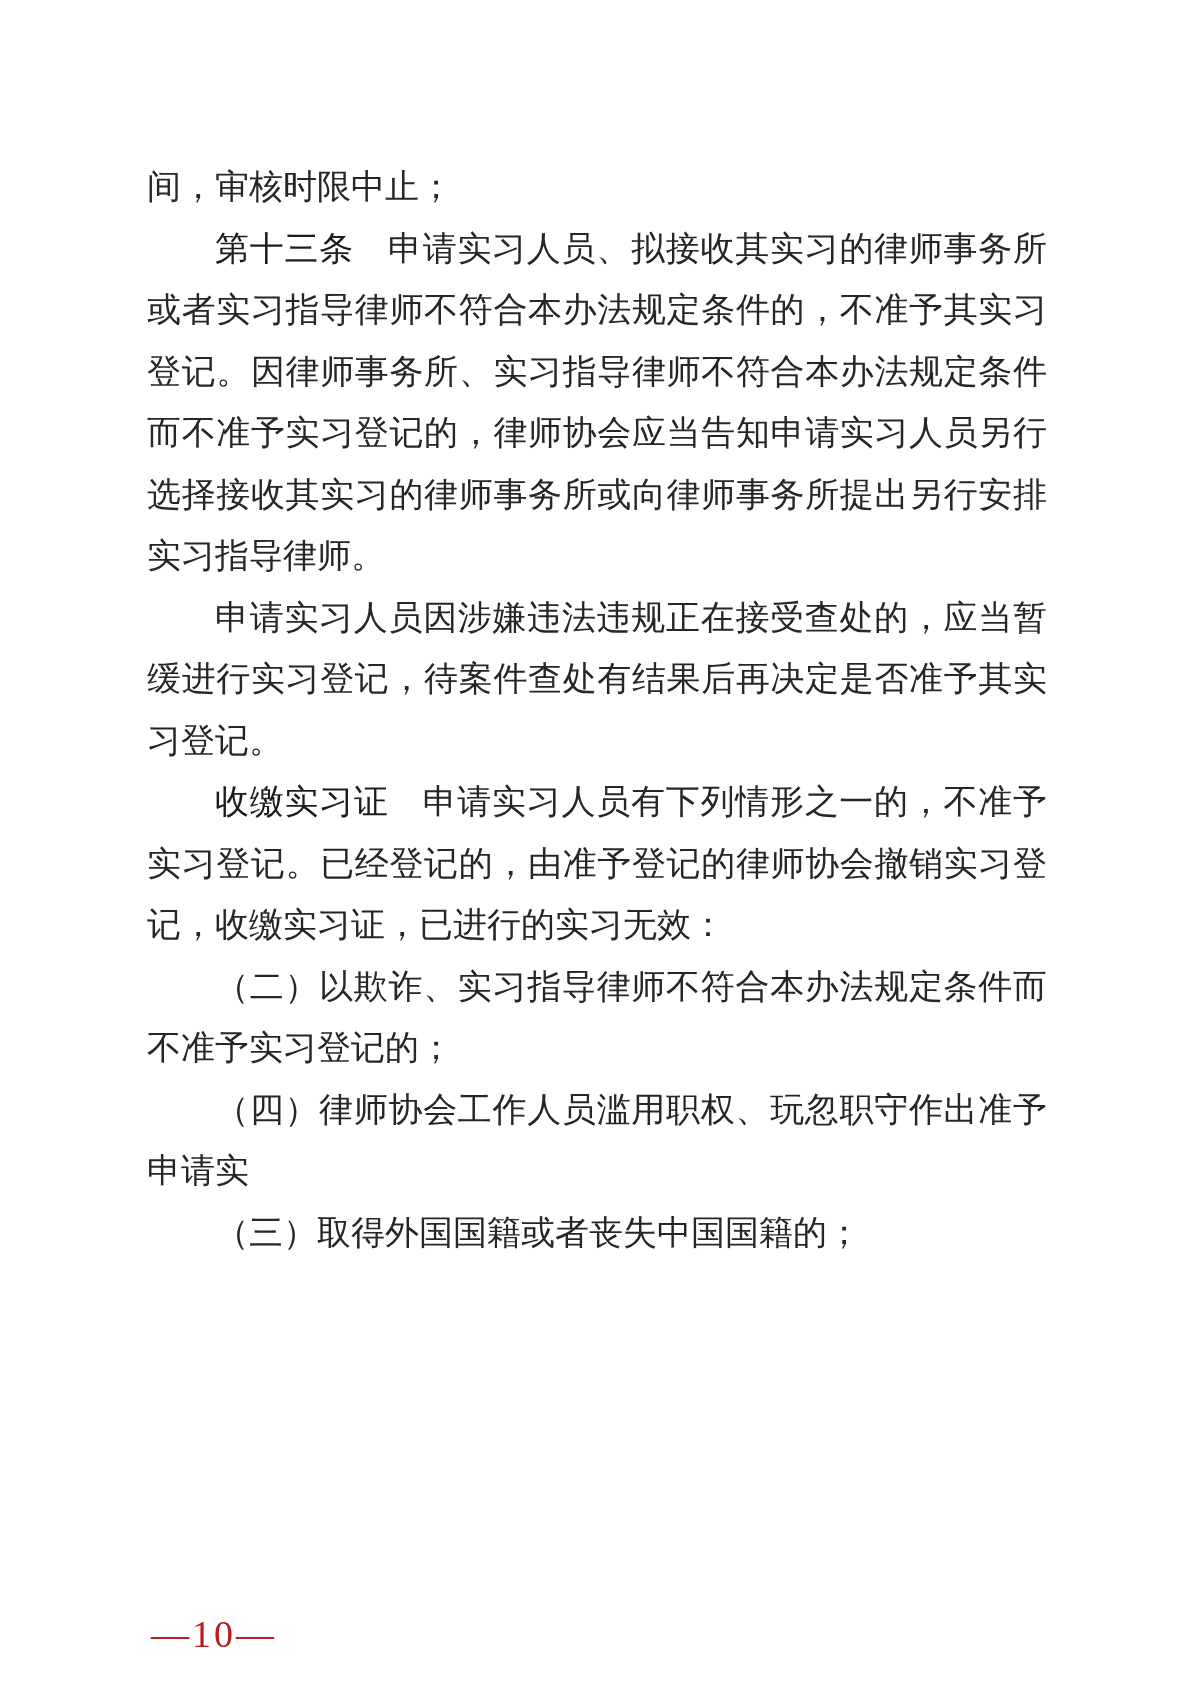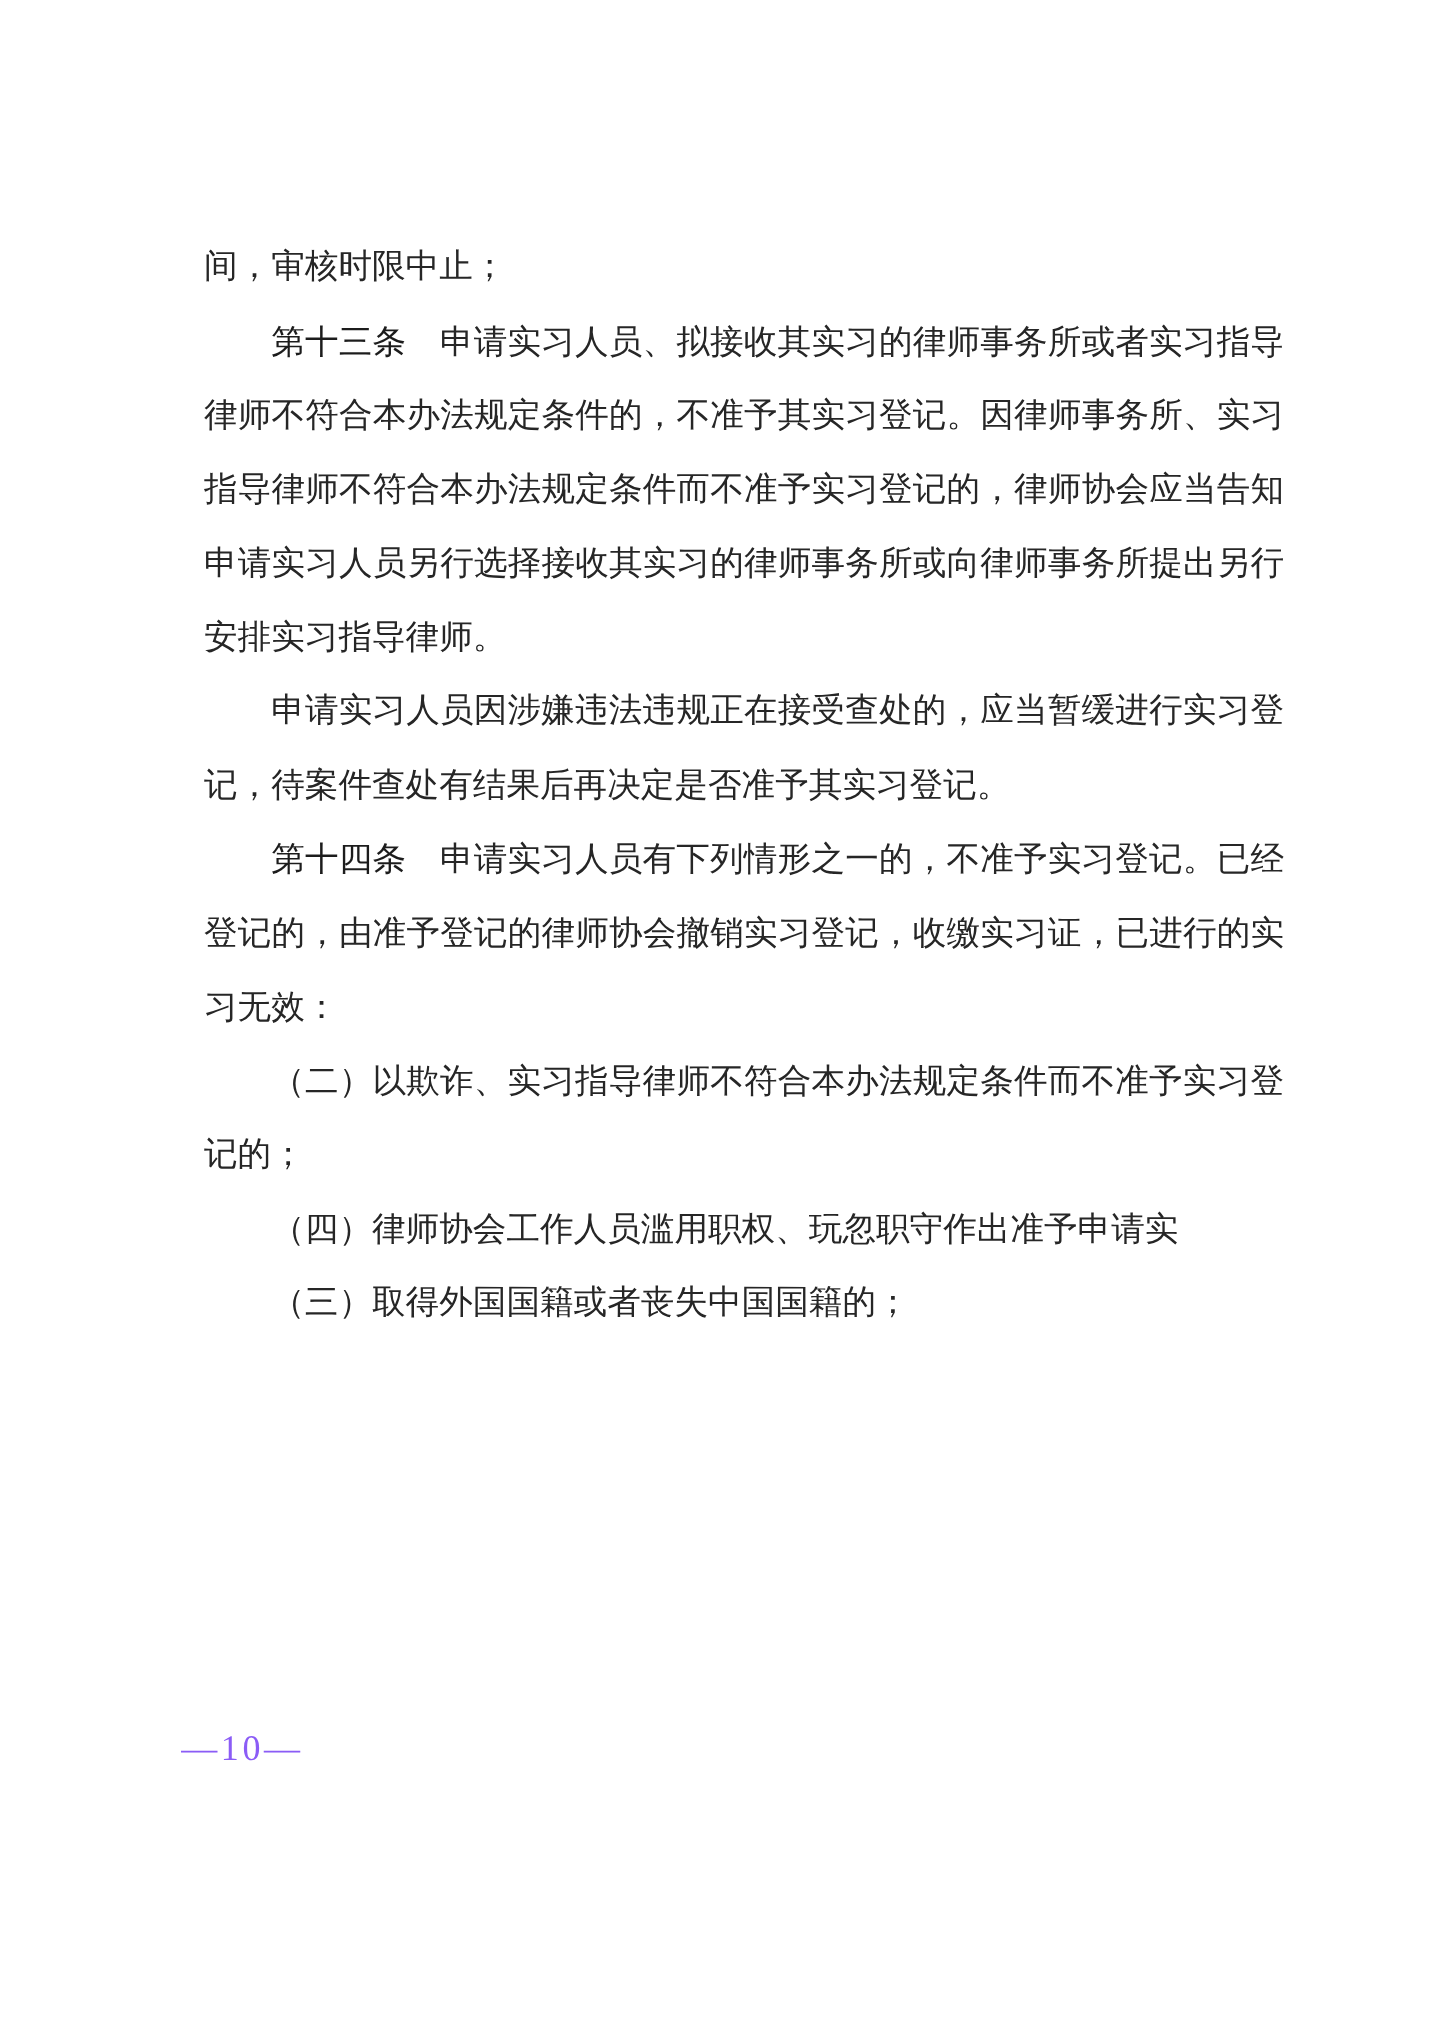--- a/index.html
+++ b/index.html
@@ -15,28 +15,27 @@
   .page {
     position: relative;
     width: 1199px;
     height: 1696px;
     background: #ffffff;
     overflow: hidden;
   }
   .body-text {
     position: absolute;
     left: 147px;
-    top: 192px;
+    top: 156px;
     width: 900px;
     color: #262626;
-    font-size: 28px;
+    font-size: 34px;
     line-height: 61.5px;
     text-align: justify;
     text-justify: inter-character;
-    margin-left: 23px;
   }
   .body-text p {
     margin: 0;
     padding: 0;
   }
   p.indent {
     text-indent: 2em;
   }
   .lead {
     font-family: "Liberation Sans", "DejaVu Sans", sans-serif;
@@ -44,44 +43,44 @@
     color: #1c1c1c;
     margin-right: 1em;
   }
   .lead:empty {
     display: none;
     margin: 0;
   }
   .page-number {
     position: absolute;
     left: 151px;
-    top: 1440px;
-    font-size: 30px;
+    top: 1616px;
+    font-size: 38px;
     line-height: 36px;
-    color: #8b5cf6;
+    color: #b91c1c;
     letter-spacing: 3px;
     font-family: "Liberation Serif", "DejaVu Serif", serif;
   }
 </style>
 </head>
 <body>
 
 <div class="page">
 
   <div class="body-text">
 
     <p><span>间，审核时限中止；</span></p>
 
 
 
     <p class="indent"><span class="lead">第十三条</span><span>申请实习人员、拟接收其实习的律师事务所或者实习指导律师不符合本办法规定条件的，不准予其实习登记。因律师事务所、实习指导律师不符合本办法规定条件而不准予实习登记的，律师协会应当告知申请实习人员另行选择接收其实习的律师事务所或向律师事务所提出另行安排实习指导律师。</span></p>
 
     <p class="indent"><span>申请实习人员因涉嫌违法违规正在接受查处的，应当暂缓进行实习登记，待案件查处有结果后再决定是否准予其实习登记。</span></p>
 
-    <p class="indent"><span class="lead">第十四条</span><span>申请实习人员有下列情形之一的，不准予实习登记。已经登记的，由准予登记的律师协会撤销实习登记，收缴实习证，已进行的实习无效：</span></p>
+    <p class="indent"><span class="lead">收缴实习证</span><span>申请实习人员有下列情形之一的，不准予实习登记。已经登记的，由准予登记的律师协会撤销实习登记，收缴实习证，已进行的实习无效：</span></p>
 
 
     <p class="indent"><span>（二）以欺诈、实习指导律师不符合本办法规定条件而不准予实习登记的；</span></p>
 
     <p class="indent"><span>（四）律师协会工作人员滥用职权、玩忽职守作出准予申请实</span></p>
 
     <p class="indent"><span>（三）取得外国国籍或者丧失中国国籍的；</span></p>
 
   </div>
 

